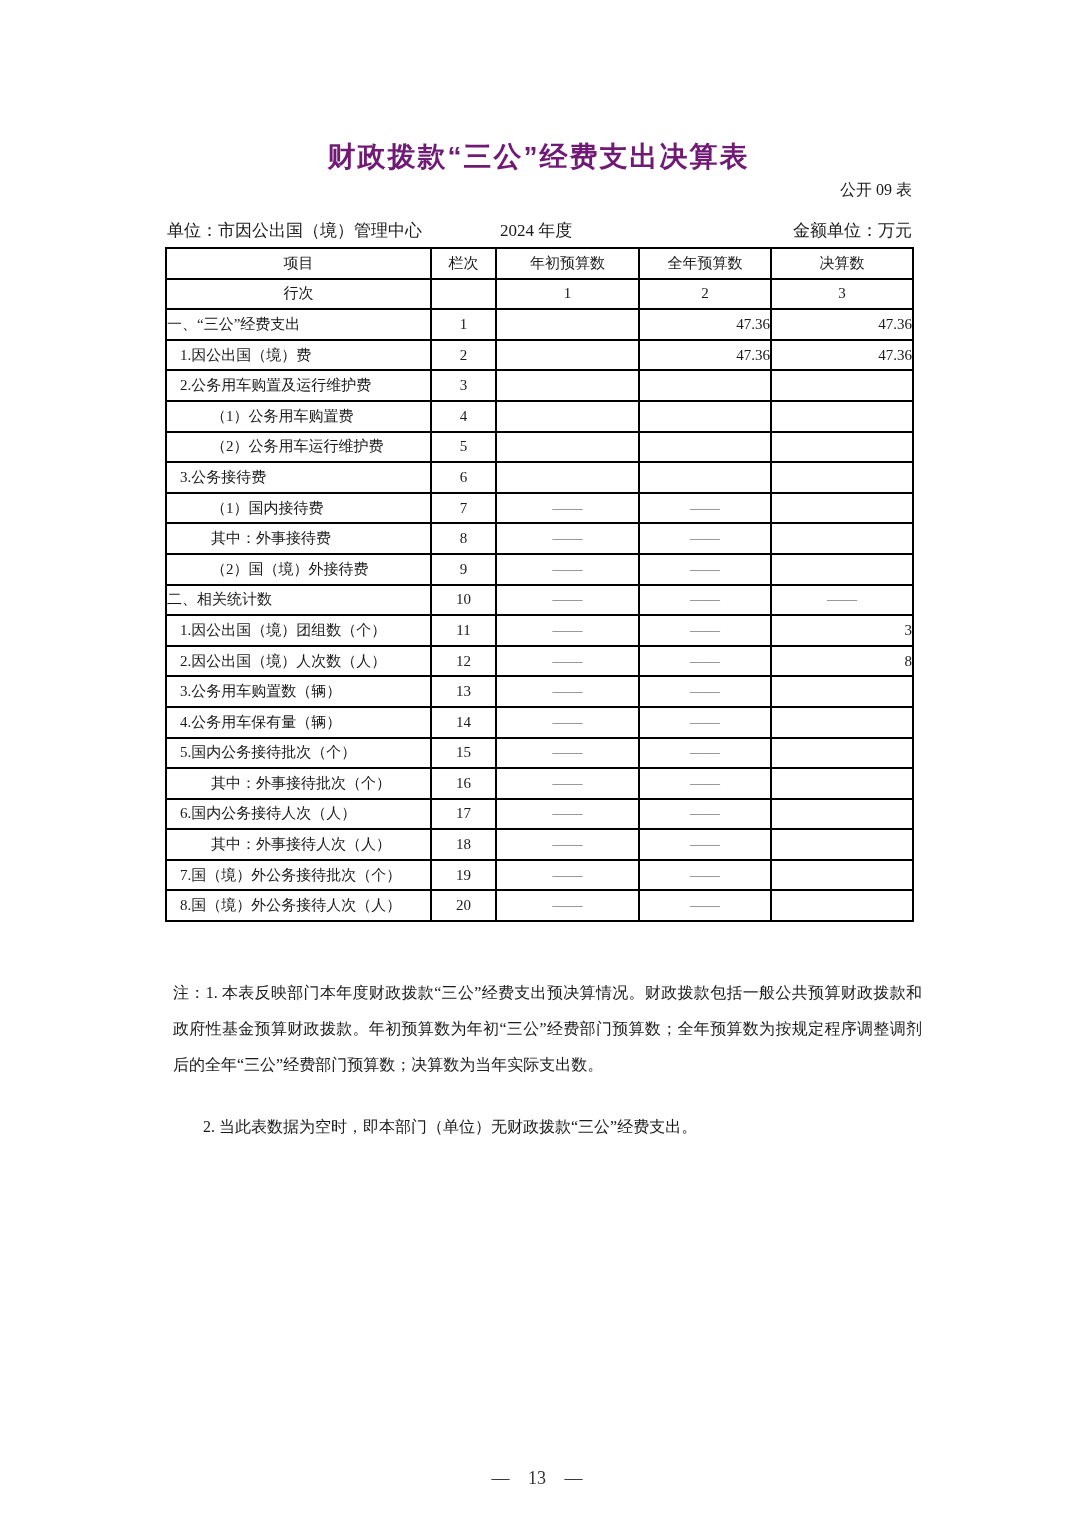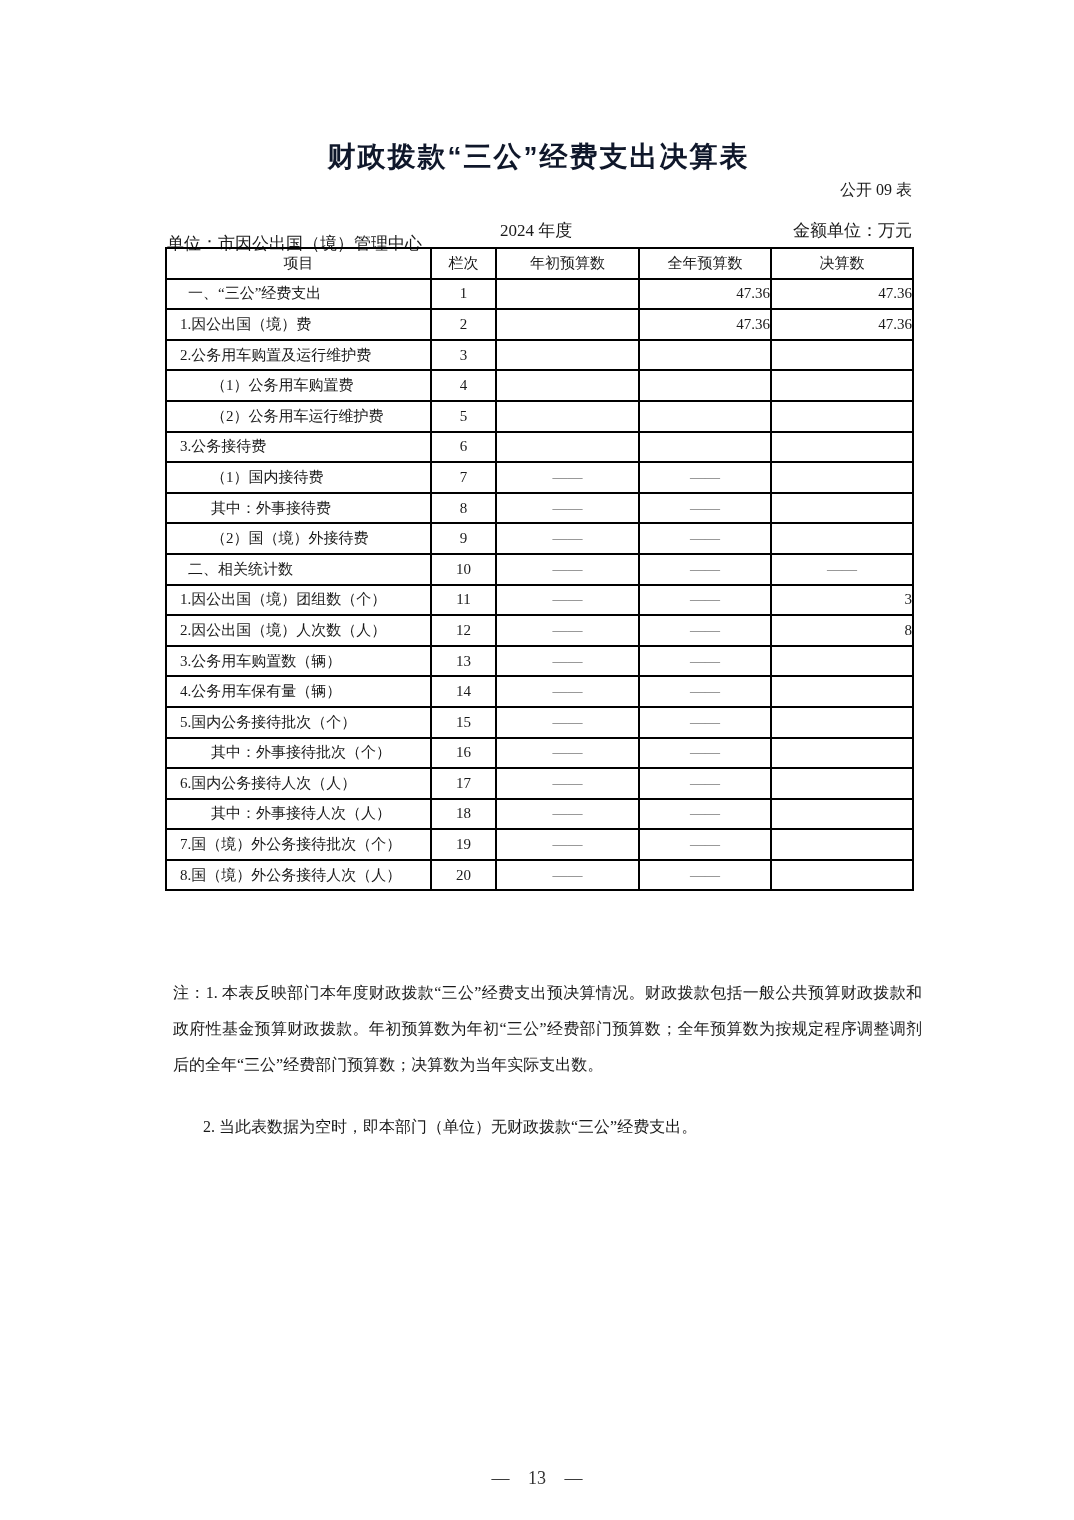--- a/index.html
+++ b/index.html
@@ -18,37 +18,37 @@
   }
   .doc-title {
     position: absolute;
     top: 138px; left: 0;
     width: 747px;
     text-align: center;
     font-family: "Liberation Sans", "DejaVu Sans", sans-serif;
     font-weight: bold;
     font-size: 28px;
     letter-spacing: 2px;
-    color: #0f172a;
+    color: #701a75;
   }
   .form-label {
     position: absolute;
     top: 180px; left: 0;
     width: 747px;
     text-align: right;
     font-size: 16px;
   }
   .meta-row {
     position: absolute;
     top: 219px; left: 0;
     width: 747px;
     height: 24px;
     font-size: 17px;
   }
-  .meta-unit   { position: absolute; left: 2px;   top: 13px; }
+  .meta-unit   { position: absolute; left: 2px;   top: 0; }
   .meta-year   { position: absolute; left: 335px; top: 0; }
   .meta-amount { position: absolute; right: 0;    top: 0; }
 
   table.budget-table {
     position: absolute;
     top: 247px; left: 0;
     width: 747px;
     border-collapse: collapse;
     table-layout: fixed;
   }
@@ -64,21 +64,21 @@
     font-size: 15px;
     font-weight: normal;
     padding: 0;
     text-align: center;
     overflow: hidden;
     white-space: nowrap;
   }
   .budget-table td.cell-label { text-align: left; }
   .budget-table td.cell-num   { text-align: right; }
   .budget-table td.dash       { text-align: center; color: #777; }
-  td.ind0 { padding-left: 21px;  }
+  td.ind0 { padding-left: 0;  }
   td.ind1 { padding-left: 13px; }
   td.ind2 { padding-left: 44px; }
   td.ind3 { padding-left: 44px; }
 
   .notes {
     position: absolute;
     top: 975px; left: 8px;
     width: 749px;
     font-size: 16px;
     line-height: 36px;
@@ -121,20 +121,27 @@
         <col class="c-final">
     </colgroup>
     <thead>
       <tr>
         <th>项目</th>
         <th>栏次</th>
         <th>年初预算数</th>
         <th>全年预算数</th>
         <th>决算数</th>
       </tr>
+      <tr>
+        <th>行次</th>
+        <th></th>
+        <th>1</th>
+        <th>2</th>
+        <th>3</th>
+      </tr>
     </thead>
     <tbody>
         <tr>
           <td class="cell-label ind0">一、“三公”经费支出</td>
           <td class="">1</td>
           <td class="cell-num"></td>
           <td class="cell-num">47.36</td>
           <td class="cell-num">47.36</td>
         </tr>
         <tr>

